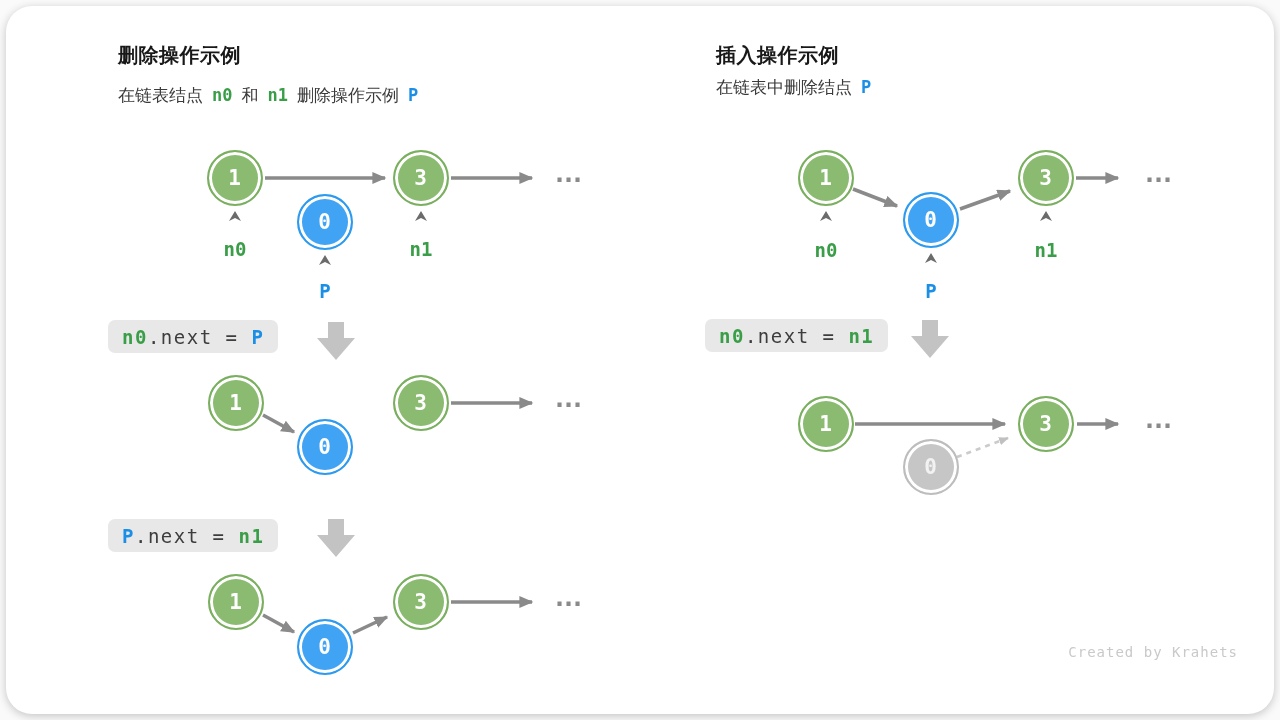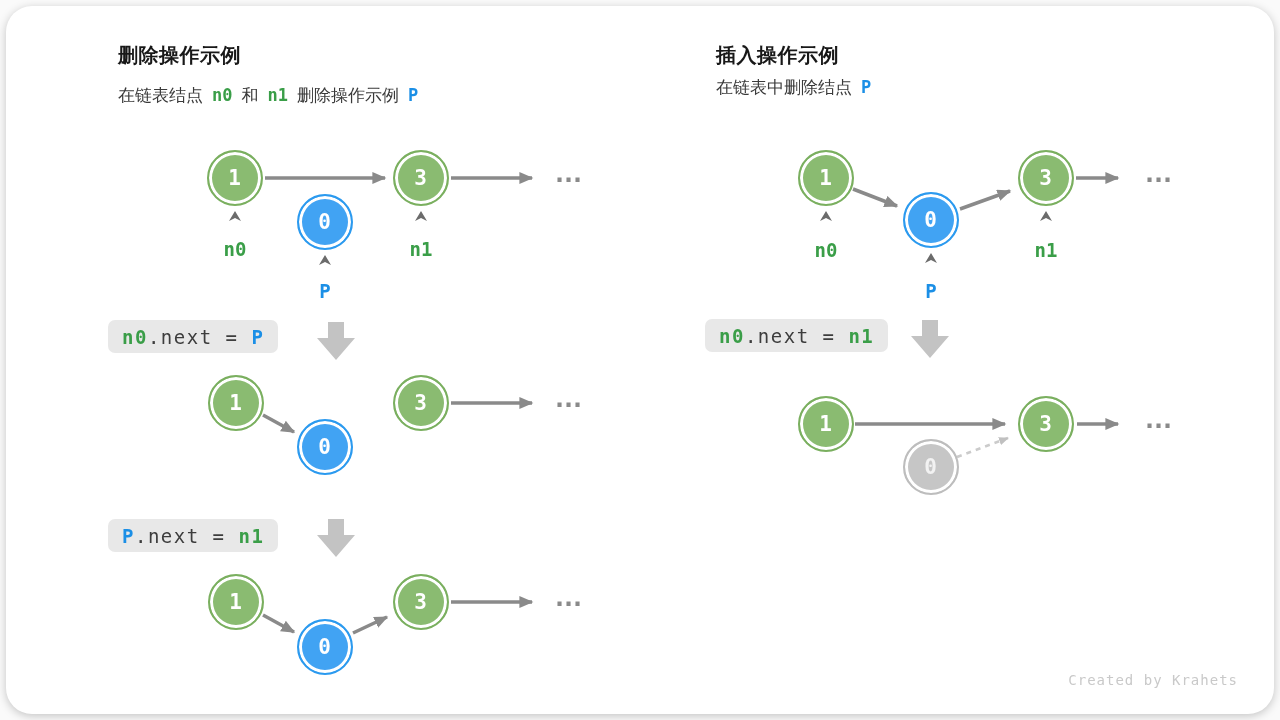--- a/index.html
+++ b/index.html
@@ -35,21 +35,21 @@
         background:#e8e8e8;border-radius:7px;padding:0 14px;
         font-family:"DejaVu Sans Mono","Liberation Mono",monospace;
         font-size:19px;letter-spacing:1.5px;color:#3d3d3d;}
   .code span{white-space:pre;}
   .code .g{color:#3a9e48;font-weight:700;}
   .code .b{color:#1b8fe6;font-weight:700;}
 
   .dots{position:absolute;font-family:"DejaVu Sans Mono","Liberation Mono",monospace;
         font-weight:700;font-size:25px;letter-spacing:-6px;line-height:1;color:#8a8a8a;}
 
-  .watermark{position:absolute;right:42px;top:672px;
+  .watermark{position:absolute;right:42px;top:644px;
              font-family:"DejaVu Sans Mono","Liberation Mono",monospace;
              font-size:14px;letter-spacing:1px;color:#c9c9c9;}
 </style>
 </head>
 <body>
 
 <div class="card"></div>
 
 <div class="stage">
 

